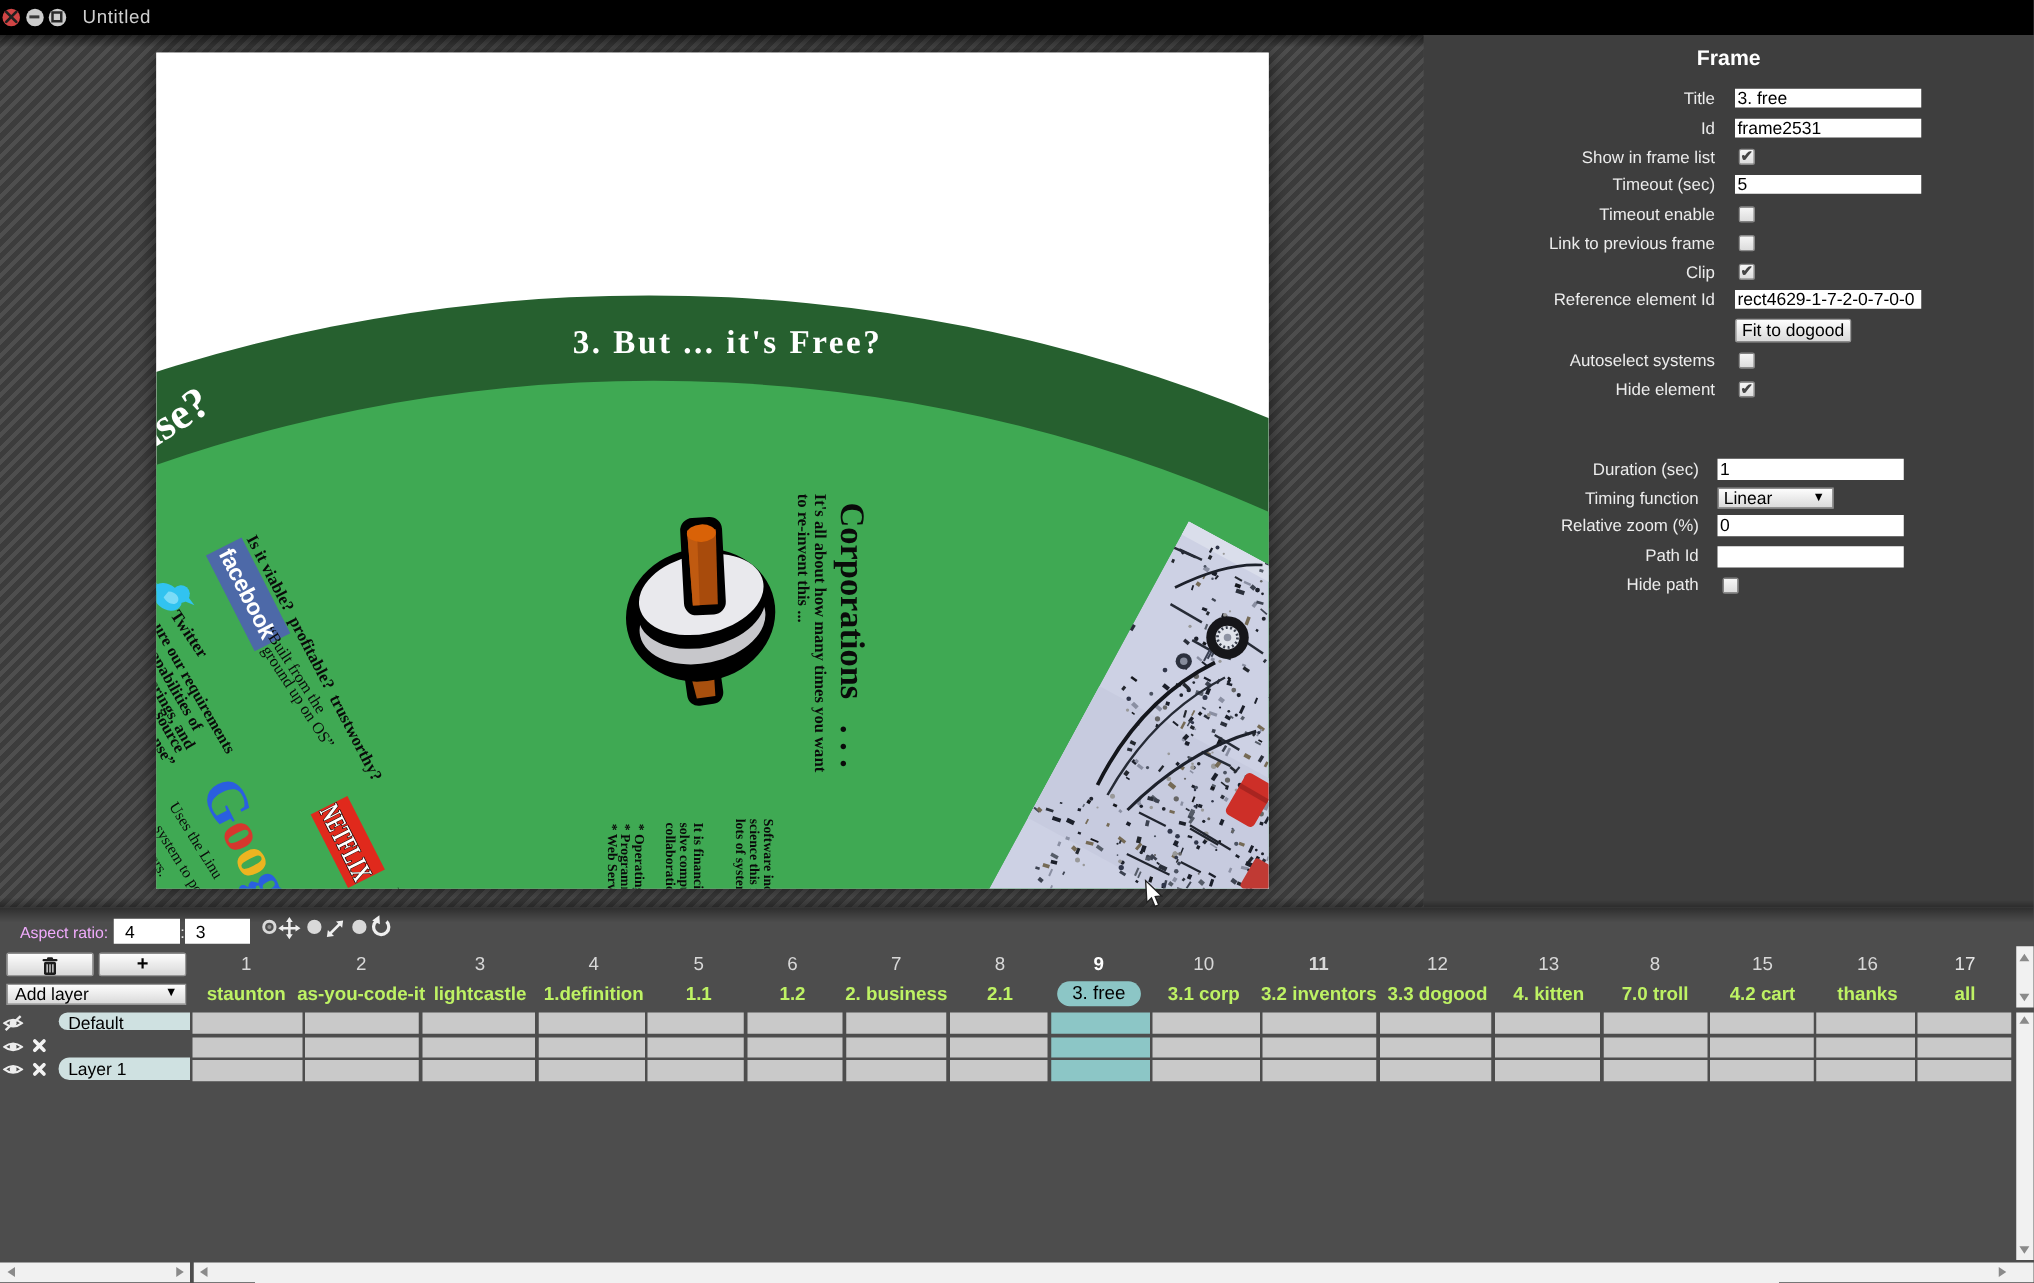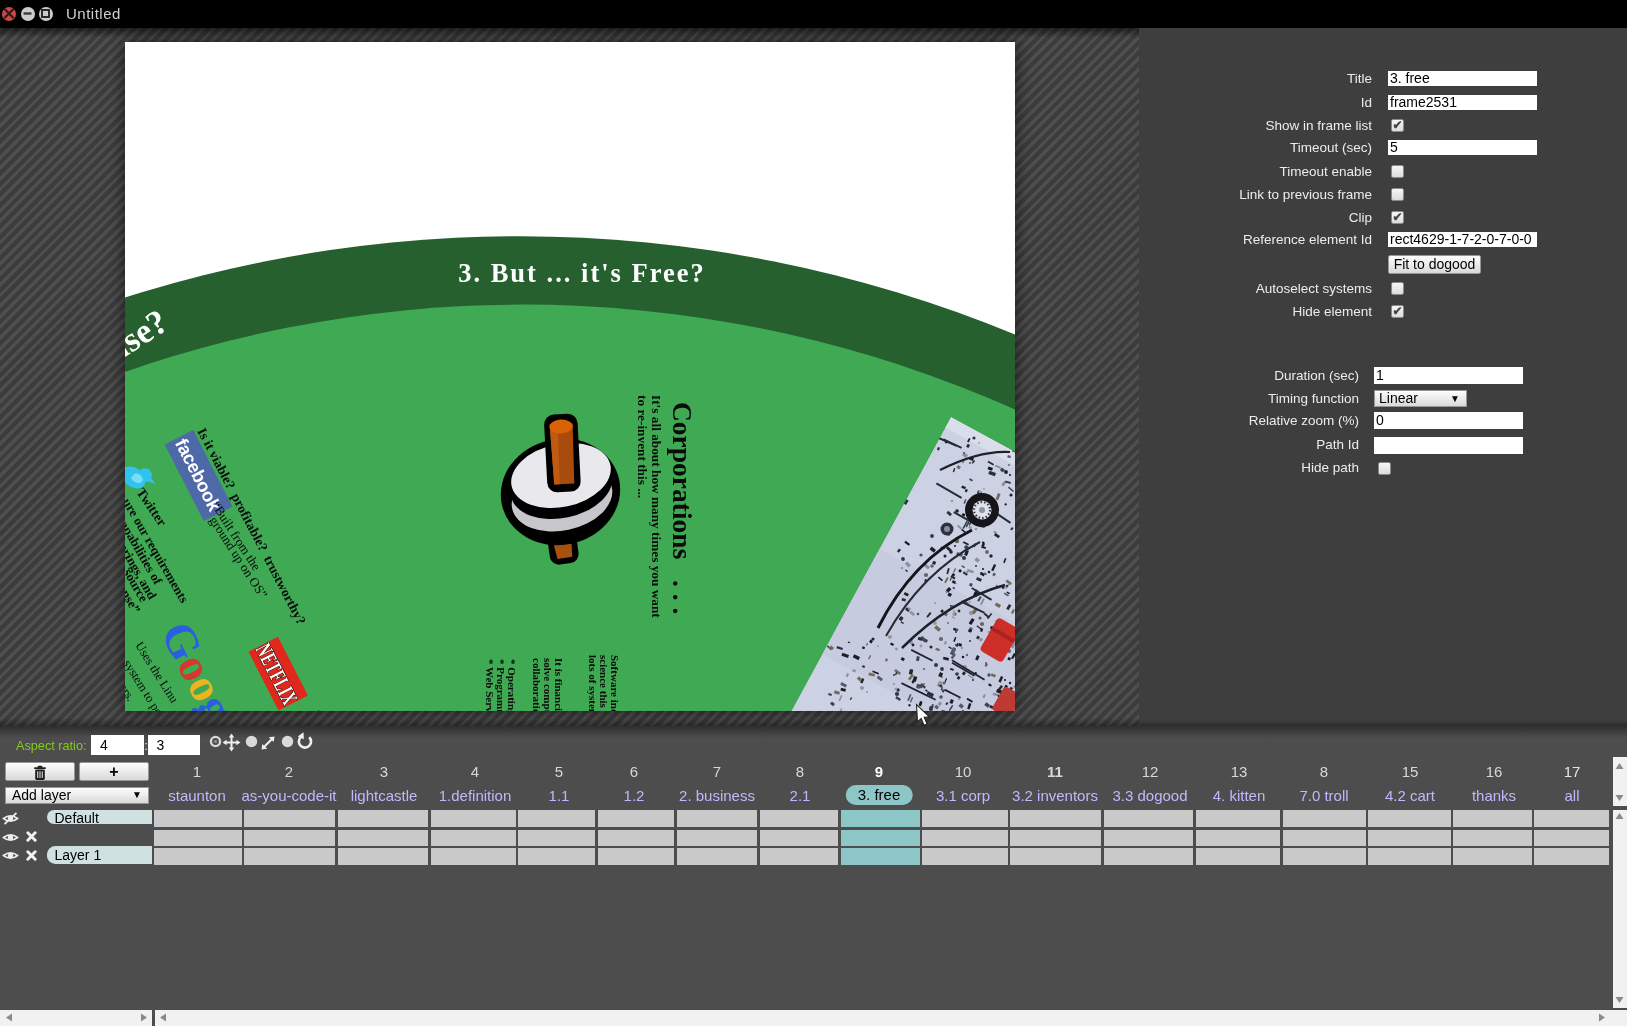--- a/index.html
+++ b/index.html
@@ -24,21 +24,21 @@
 .inp { position:absolute; background:#fff; color:#000; font-size:14px; line-height:15px; padding-left:2px;
   white-space:nowrap; overflow:hidden; }
 .cb { position:absolute; width:13px; height:13px; border:1px solid #8a8a8a; border-radius:2px;
   background:linear-gradient(#f6f6f6,#dcdcdc); color:#444; font-size:12px; line-height:11px; text-align:center; font-weight:bold; }
 .btn { position:absolute; background:linear-gradient(#fdfdfd,#d9d9d9); border:1px solid #979797;
   border-radius:2px; color:#000; font-size:14px; text-align:center; }
 #timeline { position:absolute; left:0; top:726px; width:1627px; height:300px; background:#4d4d4d; }
 #timeline::before { content:""; position:absolute; left:0; top:0; width:100%; height:12px;
   background:linear-gradient(rgba(0,0,0,.4),rgba(0,0,0,0)); }
 .fnum { position:absolute; top:763px; transform:translateX(-50%); font-size:15px; }
-.fname { position:absolute; top:787px; transform:translateX(-50%); font-size:15px; color:#c4b5fd; }
+.fname { position:absolute; top:787px; transform:translateX(-50%); font-size:15px; color:#bef264;font-weight:bold; }
 .fpill { position:absolute; top:784.5px; transform:translateX(-50%); font-size:15px; color:#000;
   background:#8cc6c6; border-radius:10px; padding:1.5px 12px; }
 .lpill { position:absolute; left:46.5px; width:105px; background:#cfe1e1; border-radius:9px 0 0 9px;
   color:#000; font-size:14px; padding-left:8px; }
 .sb { position:absolute; background:#f1f1f1; }
 </style></head>
 <body>
 
 <div id="titlebar">
   <div class="circbtn" style="left:2px;background:#d14545"></div>
@@ -532,20 +532,21 @@
 <text transform="translate(408,616) rotate(90)">collaboration</text>
 <text transform="translate(383,617) rotate(90)">* Operating Sys</text>
 <text transform="translate(372,617) rotate(90)">* Programming</text>
 <text transform="translate(361,617) rotate(90)">* Web Services</text>
 </g>
 </svg>
   </div>
 </div>
 
 <div id="panel">
+  <div class="hdr" style="top:9px;left:0">Frame</div>
   <div class="lbl" style="right:255px;top:43px;width:200px">Title</div>
   <div class="inp" style="left:249px;top:42.5px;width:149px;height:15px">3. free</div>
   <div class="lbl" style="right:255px;top:67px;width:200px">Id</div>
   <div class="inp" style="left:249px;top:66.5px;width:149px;height:15px">frame2531</div>
   <div class="lbl" style="right:255px;top:89.5px;width:200px">Show in frame list</div>
   <div class="cb" style="left:252px;top:90.5px">✔</div>
   <div class="lbl" style="right:255px;top:112px;width:200px">Timeout (sec)</div>
   <div class="inp" style="left:249px;top:111.5px;width:149px;height:15px">5</div>
   <div class="lbl" style="right:255px;top:136px;width:200px">Timeout enable</div>
   <div class="cb" style="left:252px;top:137px"></div>
@@ -567,21 +568,21 @@
   <div class="lbl" style="right:268px;top:385px;width:200px">Relative zoom (%)</div>
   <div class="inp" style="left:235px;top:384px;width:149px;height:17px;line-height:17px">0</div>
   <div class="lbl" style="right:268px;top:409px;width:200px">Path Id</div>
   <div class="inp" style="left:235px;top:408.5px;width:149px;height:17px"></div>
   <div class="lbl" style="right:268px;top:432px;width:200px">Hide path</div>
   <div class="cb" style="left:239px;top:433.5px"></div>
 </div>
 
 <div id="timeline">
 
-  <div style="position:absolute;left:16px;top:12.5px;color:#84cc16;font-size:12.7px">Aspect ratio:</div>
+  <div style="position:absolute;left:16px;top:12.5px;color:#f0abfc;font-size:12.7px">Aspect ratio:</div>
   <div class="inp" style="left:91px;top:8.5px;width:52.5px;height:20px;line-height:20px;padding-left:9px;font-size:14px">4</div>
   <div style="position:absolute;left:144.2px;top:11.5px;color:#ececec;font-size:13px">:</div>
   <div class="inp" style="left:147.5px;top:8.5px;width:52.5px;height:20px;line-height:20px;padding-left:9px;font-size:14px">3</div>
 
 <svg style="position:absolute;left:205px;top:5px" width="110" height="22" viewBox="0 0 110 22">
   <circle cx="10.5" cy="10.5" r="5.7" fill="#d9d9d9"></circle>
   <circle cx="10.5" cy="10.5" r="3.4" fill="#4e4e4e"></circle>
   <circle cx="10.5" cy="10.5" r="1.6" fill="#909090"></circle>
   <g stroke="#efefef" stroke-width="2" fill="#efefef">
     <path d="M26.5 6 L26.5 17"></path>

